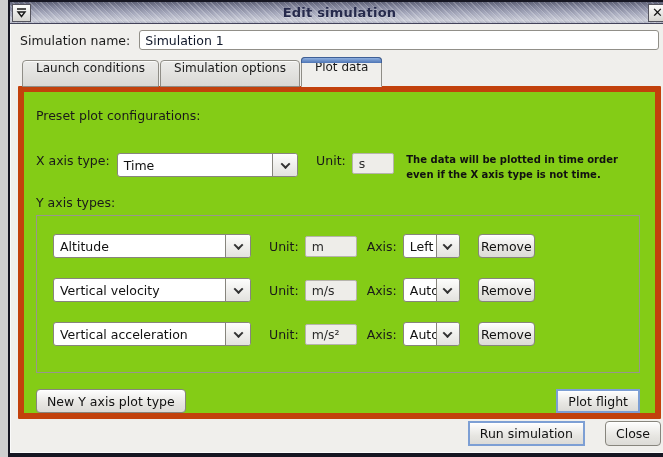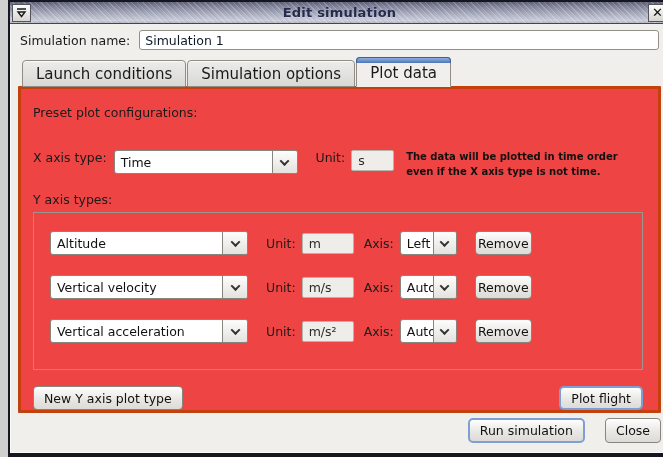--- a/index.html
+++ b/index.html
@@ -33,37 +33,37 @@
   .body { flex:1; display:flex; flex-direction:column; padding:0 8px; }
   .name-row { display:flex; align-items:center; gap:9px; margin:6px 2px 7px; height:20px; }
   .lbl { font-size:12.5px; color:#1a1a1a; white-space:nowrap; }
   .textfield {
     flex:1; height:20px; background:#fff; border:1px solid #918f88; border-radius:3px;
     font-size:12.5px; color:#0f172a; padding:0 5px; font-family:inherit; outline:none;
   }
   
   .tabs { display:flex; align-items:flex-end; height:30px; padding-left:4px; position:relative; z-index:2; margin-bottom:-1px; }
   .tab {
-    height:27px; display:flex; align-items:center; padding:0 13px; margin-right:1px;
+    height:27px; display:flex; padding:0 13px; margin-right:1px;
     background:linear-gradient(#ececea,#d9d8d4); border:1px solid #8f8d86;
-    border-radius:4px 4px 0 0; font-size:15px; color:#1a1a1a; cursor:default;
+    border-radius:4px 4px 0 0; font-size:12px; color:#1a1a1a; cursor:default;
     box-shadow: inset 0 1px 0 #fbfbfa;
   }
   .tab.selected {
     position:relative; height:30px; background:#f0efec; border-bottom:1px solid #f0efec;
     padding-top:2px; box-shadow:none;
   }
   .tab.selected::before {
     content:""; position:absolute; top:-1px; left:-1px; right:-1px; height:5px;
     background:linear-gradient(#8fb0e0,#4d74b4); border-radius:4px 4px 0 0;
     border:1px solid #3f5f96; border-bottom:none;
   }
   
   .panel {
-    flex:0 0 310px; border:3px solid #c2410c; border-radius:1px; background:#ef4444;
+    flex:0 0 310px; border:6px solid #c2410c; border-radius:1px; background:#84cc16;
     padding:10px 15px 0 12px; position:relative; z-index:1;
   }
   .preset-row { display:flex; align-items:center; gap:8px; height:24px; margin-top:1px; }
   .xaxis-row { display:flex; align-items:flex-start; margin-top:26px; }
   .note {
     width:254px; font-size:10px; font-weight:600; line-height:1.45; color:#111; margin-left:12px;
   }
   .ylabel { margin-top:13px; }
   .groupbox { border:1px solid #98968e; margin-top:5px; height:158px; padding:18px 0 0 16px; }
   .yrow { display:flex; align-items:center; height:24px; margin-bottom:20px; }
@@ -82,21 +82,21 @@
   .unitbox {
     height:21px; background:#eeede9; border:1px solid #b6b4ac; border-radius:2px;
     display:flex; align-items:center; padding:0 6px; font-size:12.5px; color:#2b2b2b;
   }
   .btn {
     height:24px; background:linear-gradient(#fefefe,#e7e6e2 60%,#dcdbd7);
     border:1px solid #87857d; border-radius:4px; font-size:12.5px; color:#111;
     padding:0 10px; font-family:inherit; cursor:default;
     box-shadow: inset 0 1px 0 #fff;
   }
-  .btn.focus { border:2px solid #7d9fd4; border-radius:5px; }
+  .btn.focus { border:2px solid #7d9fd4; border-radius:0; }
   
   .footer { flex:1; display:flex; justify-content:flex-end; align-items:center; gap:20px; padding:0 0 6px; }
   .footer .btn { height:25px; }
 </style>
 </head>
 <body>
 
 <div class="window">
 
   <div class="titlebar">

